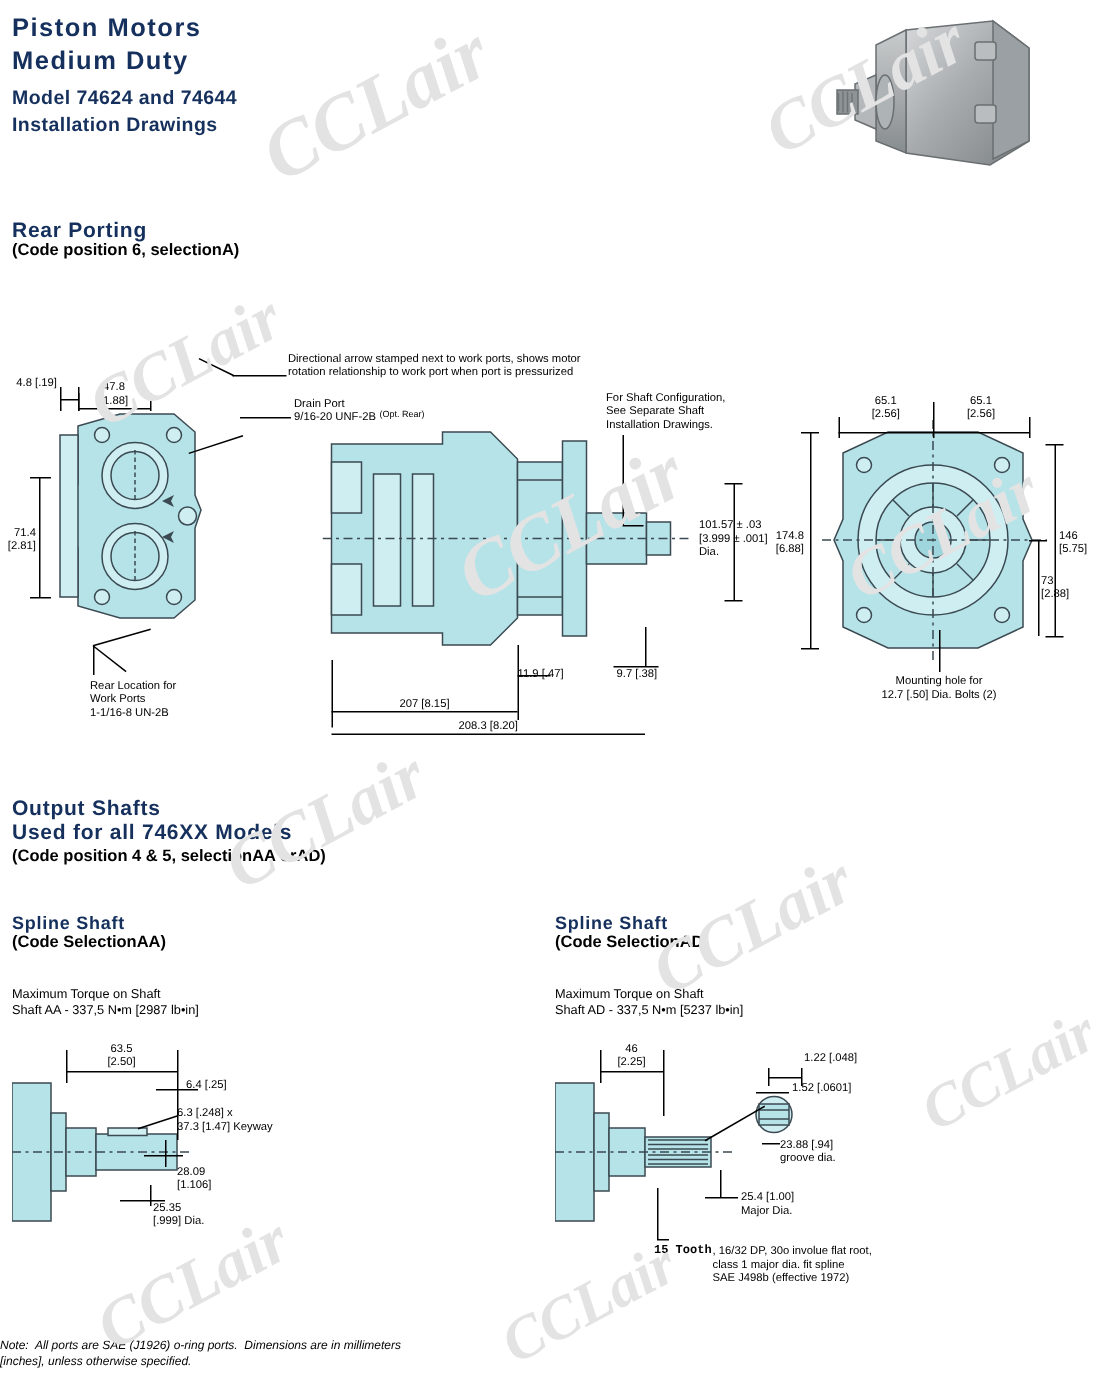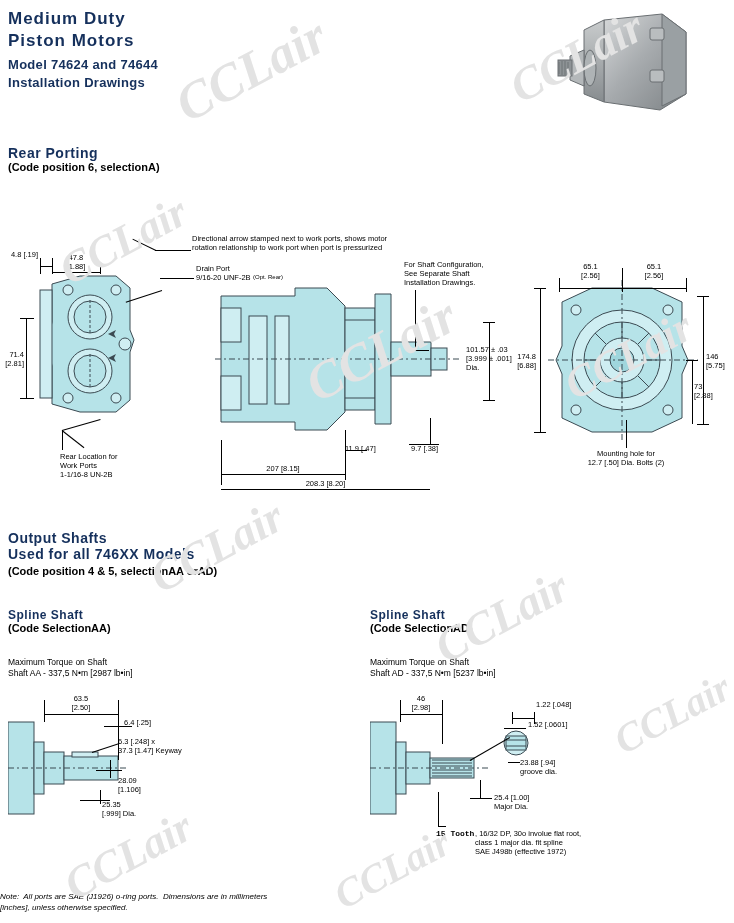--- a/index.html
+++ b/index.html
@@ -62,22 +62,22 @@
   <div class="wm" style="left:55px;top:215px;font-size:44px;">CCLair</div>
   <div class="wm" style="left:300px;top:320px;font-size:52px;">CCLair</div>
   <div class="wm" style="left:560px;top:330px;font-size:44px;">CCLair</div>
   <div class="wm" style="left:145px;top:520px;font-size:46px;">CCLair</div>
   <div class="wm" style="left:430px;top:590px;font-size:46px;">CCLair</div>
   <div class="wm" style="left:610px;top:690px;font-size:40px;">CCLair</div>
   <div class="wm" style="left:60px;top:830px;font-size:44px;">CCLair</div>
   <div class="wm" style="left:330px;top:845px;font-size:40px;">CCLair</div>
 
   <div class="title-block">
+    <div class="t1">Piston Motors</div>
     <div class="t1">Medium Duty</div>
-    <div class="t1">Piston Motors</div>
     <div class="t2" style="margin-top:4px;">Model 74624 and 74644</div>
     <div class="t2">Installation Drawings</div>
   </div>
 
   <svg class="photo" viewBox="0 0 150 130">
     <defs>
       <linearGradient id="g1" x1="0" y1="0" x2="1" y2="1">
         <stop offset="0%" stop-color="#d7d9da"></stop>
           <stop offset="45%" stop-color="#a8acaf"></stop>
           <stop offset="100%" stop-color="#7d8285"></stop>
@@ -334,21 +334,21 @@
       <line x1="62" y1="57" x2="102" y2="57"></line>
       <line x1="62" y1="60" x2="102" y2="60"></line>
     </g>
     <line x1="0" y1="52" x2="118" y2="52" stroke="#3b4a52" stroke-dasharray="6 3 2 3"></line>
   </svg>
 
   <div class="ln v" style="left:400px;top:700px;height:22px;"></div>
   <div class="ln v" style="left:442px;top:700px;height:44px;"></div>
   <div class="ln h" style="left:400px;top:714px;width:42px;"></div>
   <div class="lbl c" style="left:400px;top:694px;width:42px;">46
-[2.98]</div>
+[2.25]</div>
 
   <svg style="position:absolute;left:498px;top:726px;width:36px;height:34px;z-index:3;" viewBox="0 0 36 34">
     <circle cx="18" cy="17" r="12" fill="#cfeef2" stroke="#3b4a52"></circle>
     <rect x="8" y="10" width="20" height="14" fill="#b6e3e8" stroke="#3b4a52"></rect>
     <line x1="8" y1="14" x2="28" y2="14" stroke="#3b4a52"></line>
     <line x1="8" y1="20" x2="28" y2="20" stroke="#3b4a52"></line>
   </svg>
   <div class="ln" style="left:470px;top:760px;width:46px;height:1px;transform:rotate(-30deg);transform-origin:left center;"></div>
 
   <div class="ln v" style="left:512px;top:712px;height:12px;"></div>

